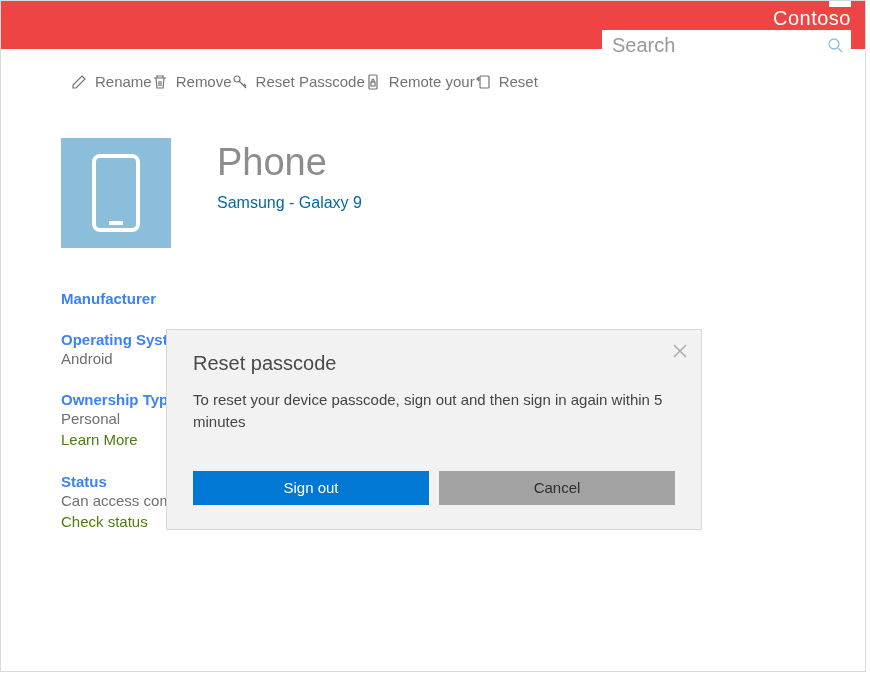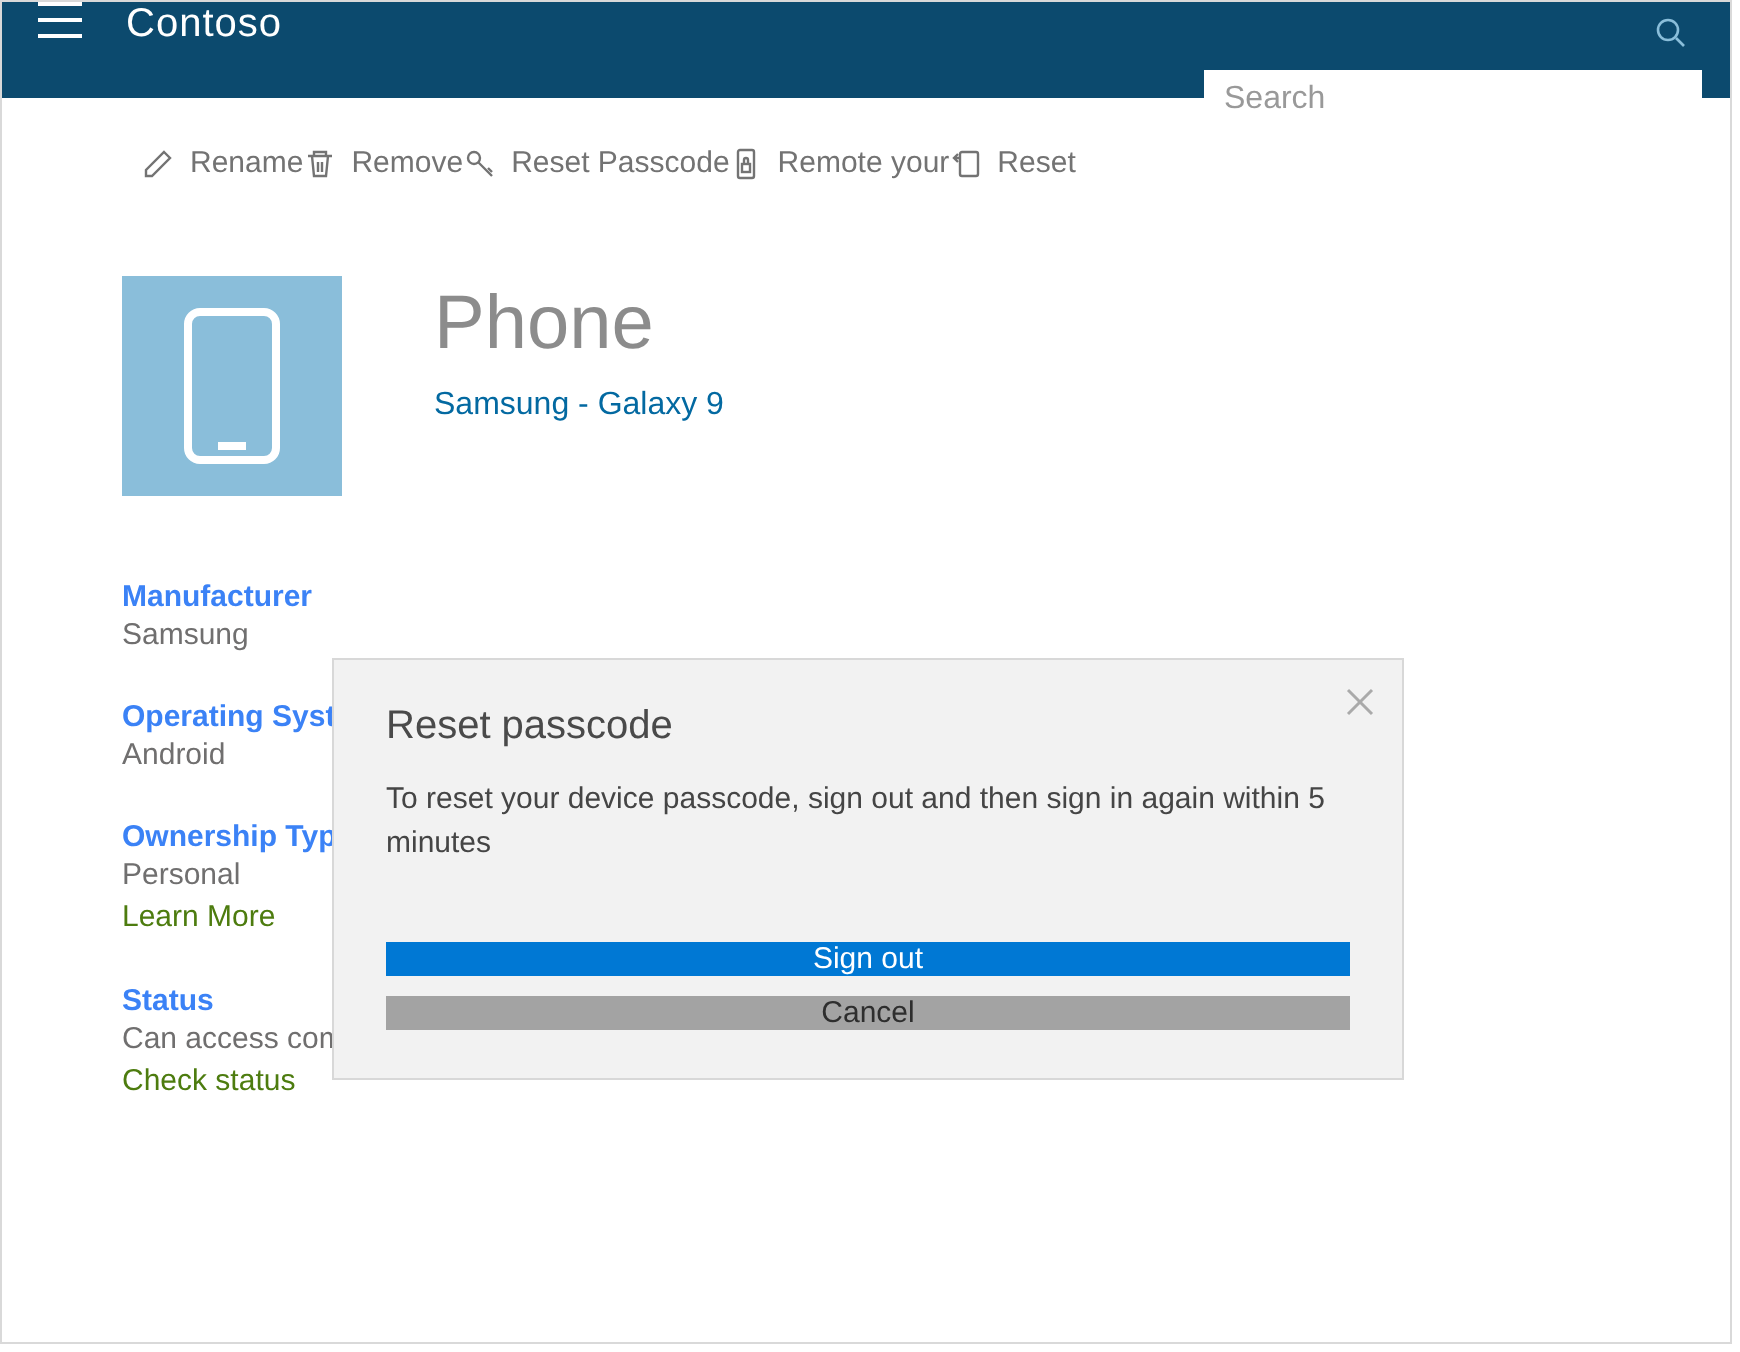--- a/index.html
+++ b/index.html
@@ -18,25 +18,26 @@
     .app-frame {
       width: 866px;
       height: 672px;
       border: 1px solid #d9d9d9;
       position: relative;
       background: #fff;
     }
     
     .header {
       height: 48px;
-      background: #0c4a6e;
-      display: flex;
-      align-items: flex-start;
+      background: #ef4444;
+      display: flex;
+      align-items: flex-end;
       padding: 0 14px 0 18px;
       color: #fff;
+      flex-direction: column;
     }
     .hamburger {
       width: 22px;
       height: 18px;
       display: flex;
       flex-direction: column;
       justify-content: space-between;
       cursor: pointer;
     }
     .hamburger span {
@@ -53,25 +54,24 @@
     }
     .search-wrap {
       margin-left: auto;
       position: relative;
     }
     .search-input {
       width: 249px;
       height: 30px;
       border: none;
       padding: 0 34px 0 10px;
-      font-size: 16px;
+      font-size: 20px;
       color: #666;
       outline: none;
       font-family: inherit;
-      margin-top: 34px;
     }
     .search-input::placeholder {
       color: #999;
     }
     .search-icon {
       position: absolute;
       right: 8px;
       top: 7px;
       width: 16px;
       height: 16px;
@@ -178,21 +178,20 @@
     }
     .modal-body {
       font-size: 15px;
       color: #454545;
       line-height: 1.45;
       margin-bottom: 38px;
     }
     .modal-buttons {
       display: flex;
       gap: 10px;
-      flex-direction: column;
     }
     .btn {
       flex: 1;
       height: 34px;
       border: none;
       font-size: 15px;
       cursor: pointer;
       font-family: inherit;
     }
     .btn-primary {
@@ -272,21 +271,20 @@
       </div>
       <div>
         <div class="device-title">Phone</div>
         <div class="device-subtitle">Samsung - Galaxy 9</div>
       </div>
     </div>
 
     <div class="properties">
       <div class="prop-group">
         <div class="prop-label">Manufacturer</div>
-        <div class="prop-value">Samsung</div>
       </div>
       <div class="prop-group">
         <div class="prop-label">Operating System</div>
         <div class="prop-value">Android</div>
       </div>
       <div class="prop-group">
         <div class="prop-label">Ownership Type</div>
         <div class="prop-value">Personal</div>
         <div class="link">Learn More</div>
       </div>

